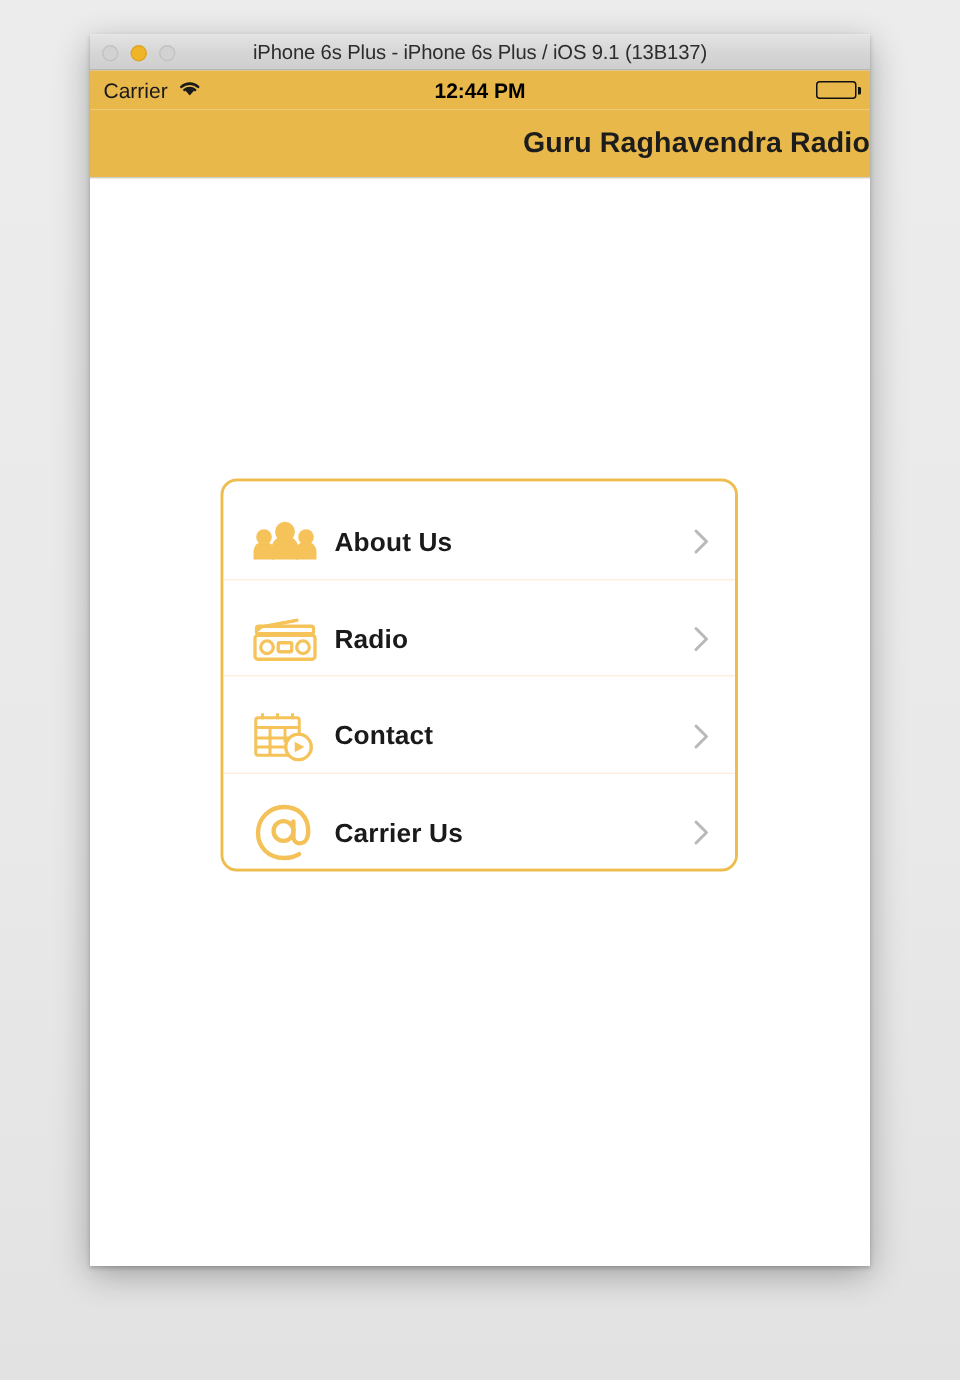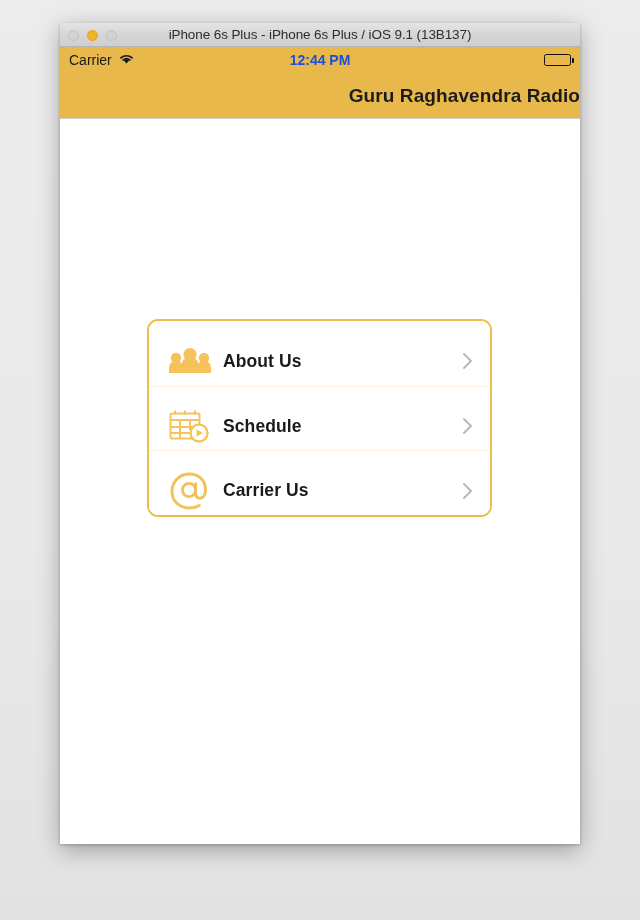--- a/index.html
+++ b/index.html
@@ -85,21 +85,21 @@
     color: #1a1a1a;
     font-weight: 400;
   }
   .wifi-icon { display: block; }
   .status-time {
     position: absolute;
     left: 0; right: 0;
     text-align: center;
     font-size: 14px;
     font-weight: bold;
-    color: #1d4ed8;
+    color: #000000;
     pointer-events: none;
   }
   .status-right {
     margin-left: auto;
     display: flex;
     align-items: center;
   }
   .battery {
     width: 27px;
     height: 12px;
@@ -254,37 +254,59 @@
             </svg>
           </span>
           <span class="row-label">About Us</span>
           <span class="chevron">
             <svg width="13" height="20" viewBox="0 0 13 20">
               <path d="M3 3 L10 10 L3 17" stroke="#b9b9b9" stroke-width="2" fill="none" stroke-linecap="round" stroke-linejoin="round"></path>
             </svg>
           </span>
         </div>
 
+        <div class="menu-row">
+          <span class="row-icon">
+            <svg width="46" height="32" viewBox="0 0 46 32">
+              <g stroke="#F5C35A" stroke-width="2.2" fill="none">
+                <path d="M7 8 L31 3.5" stroke-linecap="round"></path>
+                <path d="M7 8 L31 3.5"></path>
+                <rect x="4" y="7.5" width="38" height="5" rx="1.5"></rect>
+                <rect x="3" y="13.5" width="40" height="16" rx="2"></rect>
+                <circle cx="11" cy="21.5" r="4.2"></circle>
+                <circle cx="35" cy="21.5" r="4.2"></circle>
+                <rect x="18.5" y="18.5" width="9" height="6" rx="1"></rect>
+              </g>
+              <circle cx="5.5" cy="9" r="1.6" fill="#F5C35A"></circle>
+            </svg>
+          </span>
+          <span class="row-label">Radio</span>
+          <span class="chevron">
+            <svg width="13" height="20" viewBox="0 0 13 20">
+              <path d="M3 3 L10 10 L3 17" stroke="#b9b9b9" stroke-width="2" fill="none" stroke-linecap="round" stroke-linejoin="round"></path>
+            </svg>
+          </span>
+        </div>
 
         <div class="menu-row">
           <span class="row-icon">
             <svg width="44" height="36" viewBox="0 0 44 36">
               <g stroke="#F5C35A" stroke-width="2" fill="none">
                 <path d="M7 2.5 v4 M17 2.5 v4 M27 2.5 v4"></path>
                 <rect x="2.5" y="5.5" width="29" height="25" rx="1.5"></rect>
                 <path d="M2.5 12 H31.5"></path>
                 <path d="M2.5 19 H31.5 M2.5 25 H23"></path>
                 <path d="M12 12 V30.5 M22 12 V22"></path>
                 <circle cx="31" cy="25" r="8.5" fill="#ffffff"></circle>
                 <circle cx="31" cy="25" r="8.5"></circle>
               </g>
               <path d="M28.5 21.5 L35 25 L28.5 28.5 Z" fill="#F5C35A"></path>
             </svg>
           </span>
-          <span class="row-label">Schedule</span>
+          <span class="row-label">Contact</span>
           <span class="chevron">
             <svg width="13" height="20" viewBox="0 0 13 20">
               <path d="M3 3 L10 10 L3 17" stroke="#b9b9b9" stroke-width="2" fill="none" stroke-linecap="round" stroke-linejoin="round"></path>
             </svg>
           </span>
         </div>
 
 
         <div class="menu-row">
           <span class="row-icon">

